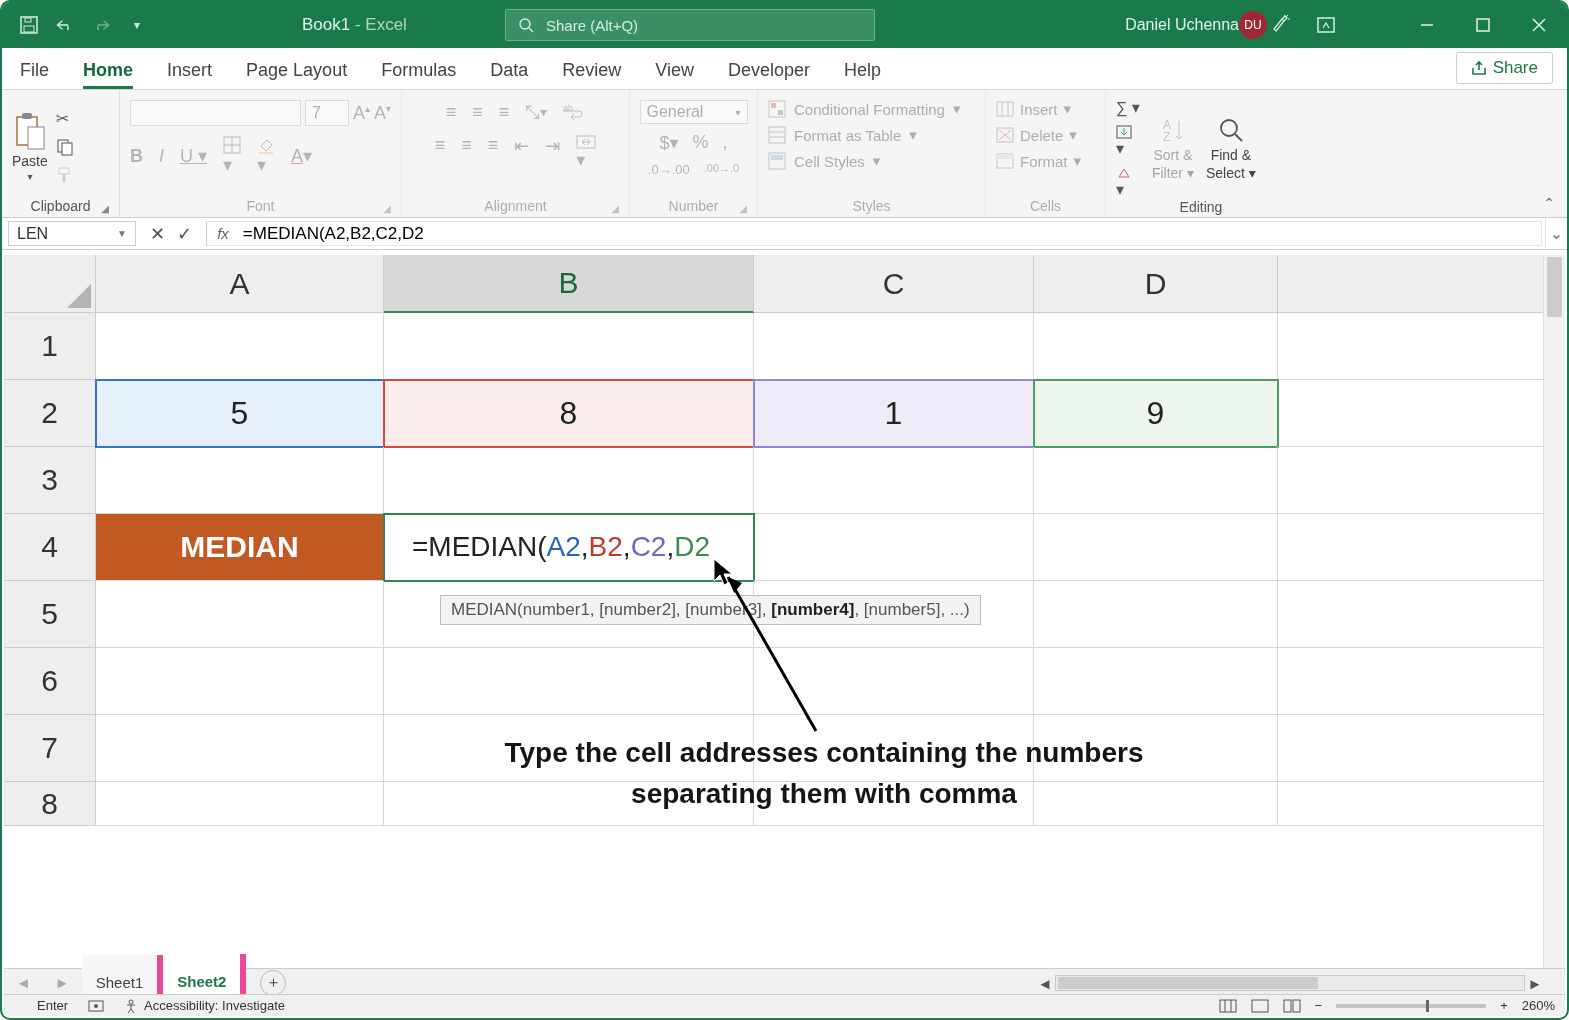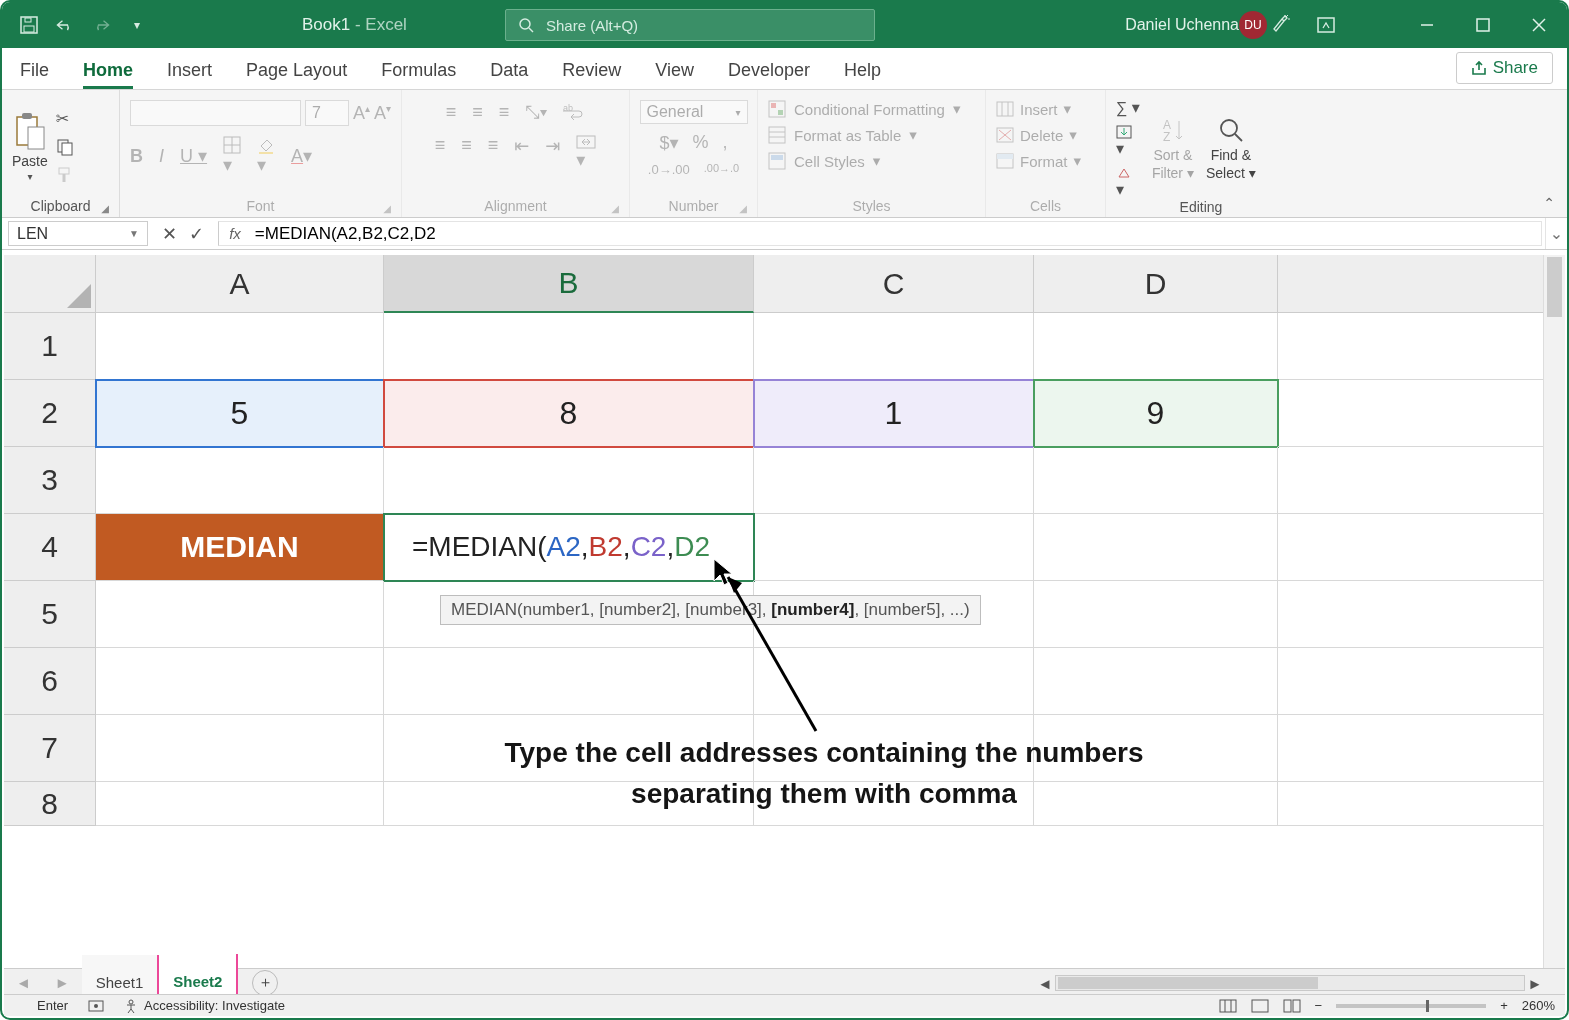--- a/index.html
+++ b/index.html
@@ -33,21 +33,21 @@
   .group-label .launcher { position:absolute; right:0; bottom:3px; font-size:10px; color:#888;}
   .gbody { flex:1; display:flex; align-items:center; gap:8px; color:#555;}
   .ic { color:#666; font-size:18px;}
   .dim-btn { opacity:.45;}
   .btnstack { display:flex; flex-direction:column; align-items:center; font-size:14px; color:#444; gap:2px;}
   .smallic { font-size:16px; color:#555;}
   .collapse-caret { position:absolute; right:12px; bottom:6px; color:#666; font-size:14px;}
 
   
   .fbar { height:32px; border-bottom:1px solid #ccc; display:flex; align-items:stretch; background:#fff;}
-  .namebox { width:140px; border:1px solid #ccc; margin:3px 0 3px 6px; display:flex; align-items:center; padding:0 8px; font-size:16px; justify-content:space-between; color:#333;}
+  .namebox { width:128px; border:1px solid #ccc; margin:3px 0 3px 6px; display:flex; align-items:center; padding:0 8px; font-size:16px; justify-content:space-between; color:#333;}
   .fbar-btns { display:flex; align-items:center; gap:12px; padding:0 14px; color:#555;}
   .fxarea { flex:1; display:flex; align-items:center; border:1px solid #e4e4e4; border-left:1px solid #ccc; margin:3px 3px 3px 0; padding:0 10px; font-size:17px;}
   .fxlabel { font-style:italic; color:#666; margin-right:14px; font-size:15px;}
   .fbar-expand{width:22px;display:flex;align-items:center;justify-content:center;color:#777;border-left:1px solid #e4e4e4;}
 
   
   .gridwrap { position:absolute; top:253px; left:2px; right:2px; bottom:48px; background:#fff;}
   .selectall-tri { position:absolute; left:0; top:0; width:92px; height:58px; background:#eee; border-right:1px solid #ccc; border-bottom:1px solid #ccc;}
   .selectall-tri::after { content:""; position:absolute; right:4px; bottom:4px; width:0;height:0; border-left:24px solid transparent; border-bottom:24px solid #b3b3b3;}
   .colheads { position:absolute; left:92px; top:0; right:0; height:58px; display:flex;}
@@ -72,21 +72,21 @@
 
   .tooltip { position:absolute; border:1px solid #bdbdbd; background:#f3f3f3; font-size:17px; color:#555; padding:4px 10px; white-space:nowrap;}
   .tooltip b{color:#222; font-weight:700;}
 
   .annotation { position:absolute; font-size:28px; font-weight:700; color:#151515; text-align:center; line-height:1.45;}
   .arrow { position:absolute; }
 
   
   .sheetbar { position:absolute; left:2px; right:2px; bottom:22px; height:28px; background:#f0f0f0; border-top:1px solid #ccc; display:flex; align-items:center; font-size:15px; color:#444;}
   .navarrow{padding:0 12px; color:#aaa;}
-  .sheettab { padding:19px 14px; border-right:2px solid #ec4899; background:#f7f7f7;}
+  .sheettab { padding:19px 14px; border-right:6px solid #ec4899; background:#f7f7f7;}
   .sheettab.active{ background:#fff; color:#1a7a4c; border-bottom:3px solid #1a7a4c; font-weight:600;}
   .addsheet { width:26px;height:26px;border:1px solid #bbb;border-radius:50%;margin-left:14px;display:flex;align-items:center;justify-content:center;}
   .hscroll { position:absolute; right:20px; width:510px; height:18px; top:5px; display:flex; align-items:center;}
   .hscroll .track{flex:1;height:16px;background:#eaeaea;border:1px solid #c9c9c9;position:relative;}
   .hscroll .thumb{position:absolute;left:2px;top:1px;height:12px;width:260px;background:#ccc;}
   .hscroll .arr{width:20px;text-align:center;color:#555;}
   .vscroll {position:absolute; right:2px; top:253px; width:22px; bottom:50px; background:#f2f2f2; border-left:1px solid #ddd;}
   .vscroll .vthumb{position:absolute;top:2px;left:3px;right:3px;height:60px;background:#ccc;}
 
   

